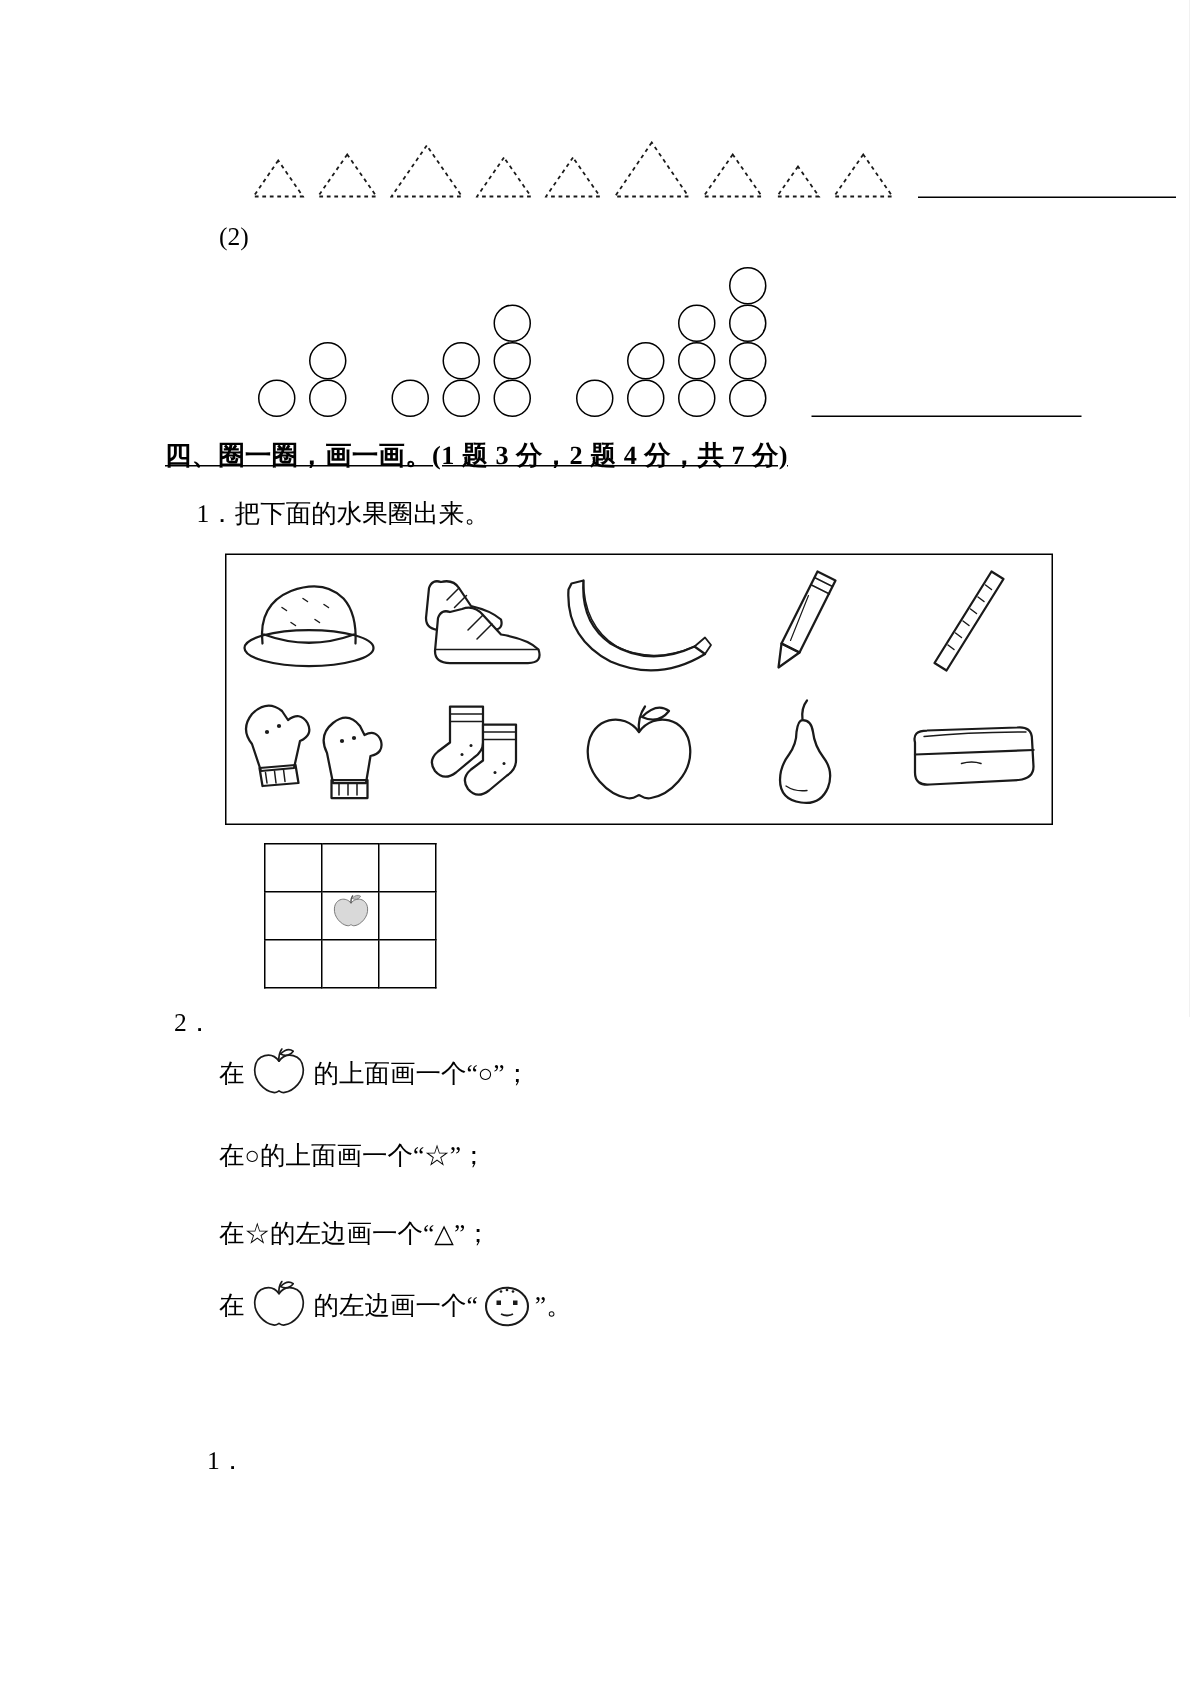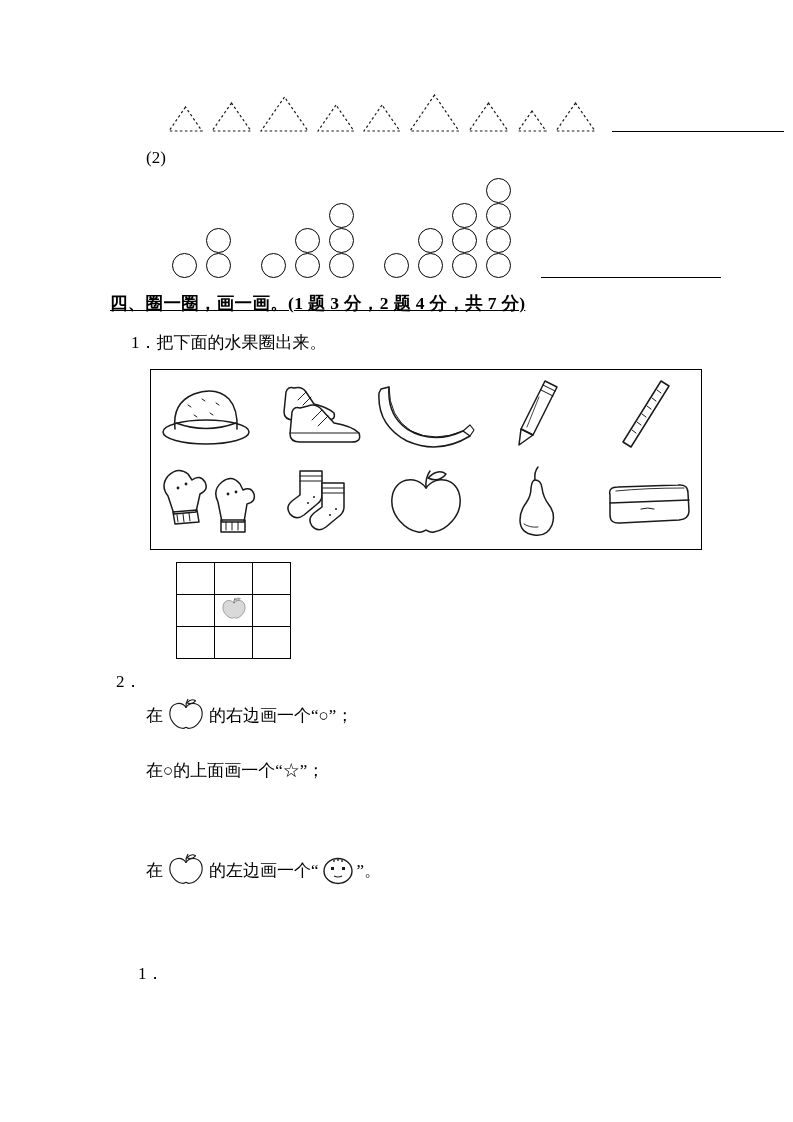--- a/index.html
+++ b/index.html
@@ -248,25 +248,26 @@
 
   <div class="abs text" style="left:116px; top:671px;">2．</div>
 
   <div class="abs inline-line" style="left:146px; top:697px;">
     <span>在</span>
     <svg class="lineart" width="42" height="36" viewBox="0 0 88 76">
       <path d="M44 22 C34 8 12 12 10 32 C8 50 24 64 36 66 C41 67 43 64 44 64 C45 64 47 67 52 66 C64 64 80 50 78 32 C76 12 54 8 44 22 Z" stroke-width="2.4"></path>
       <path d="M44 22 Q43 12 48 5" stroke-width="2.4"></path>
       <path d="M46 12 Q56 2 64 8 Q57 17 46 12 Z" stroke-width="2.4"></path>
     </svg>
-    <span>的右边画一个“○”；</span>
+    <span>的上面画一个“○”；</span>
   </div>
 
   <div class="abs text" style="left:146px; top:760px;text-align:center;">在○的上面画一个“☆”；</div>
 
+  <div class="abs text" style="left:146px; top:812px;">在☆的左边画一个“△”；</div>
 
   <div class="abs inline-line" style="left:146px; top:852px;">
     <span>在</span>
     <svg class="lineart" width="42" height="36" viewBox="0 0 88 76">
       <path d="M44 22 C34 8 12 12 10 32 C8 50 24 64 36 66 C41 67 43 64 44 64 C45 64 47 67 52 66 C64 64 80 50 78 32 C76 12 54 8 44 22 Z" stroke-width="2.4"></path>
       <path d="M44 22 Q43 12 48 5" stroke-width="2.4"></path>
       <path d="M46 12 Q56 2 64 8 Q57 17 46 12 Z" stroke-width="2.4"></path>
     </svg>
     <span>的左边画一个“</span>
     <svg width="34" height="32" viewBox="0 0 34 32">

